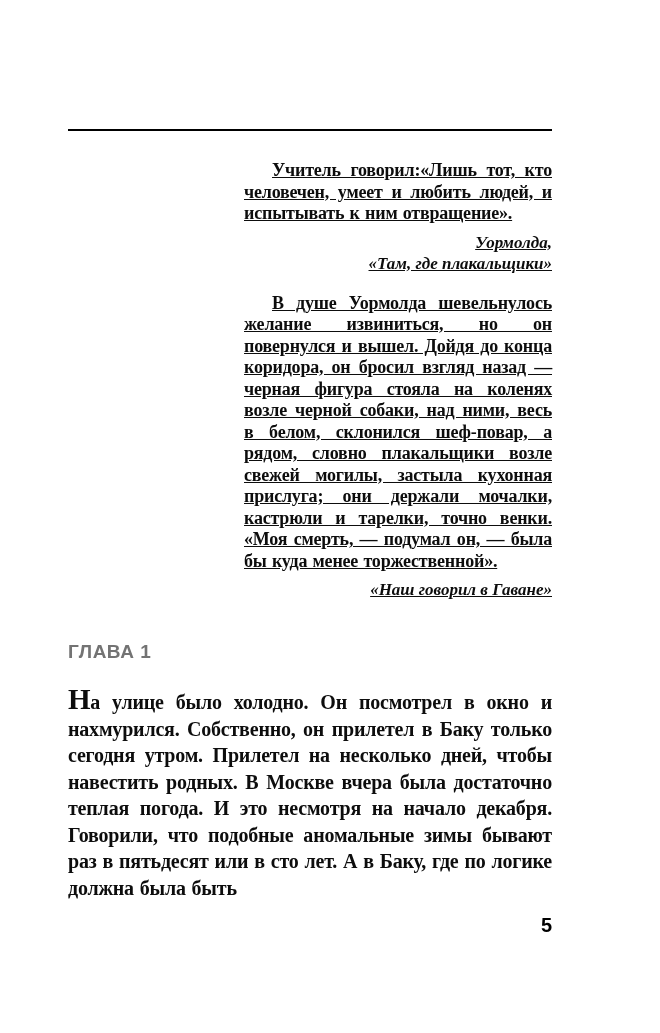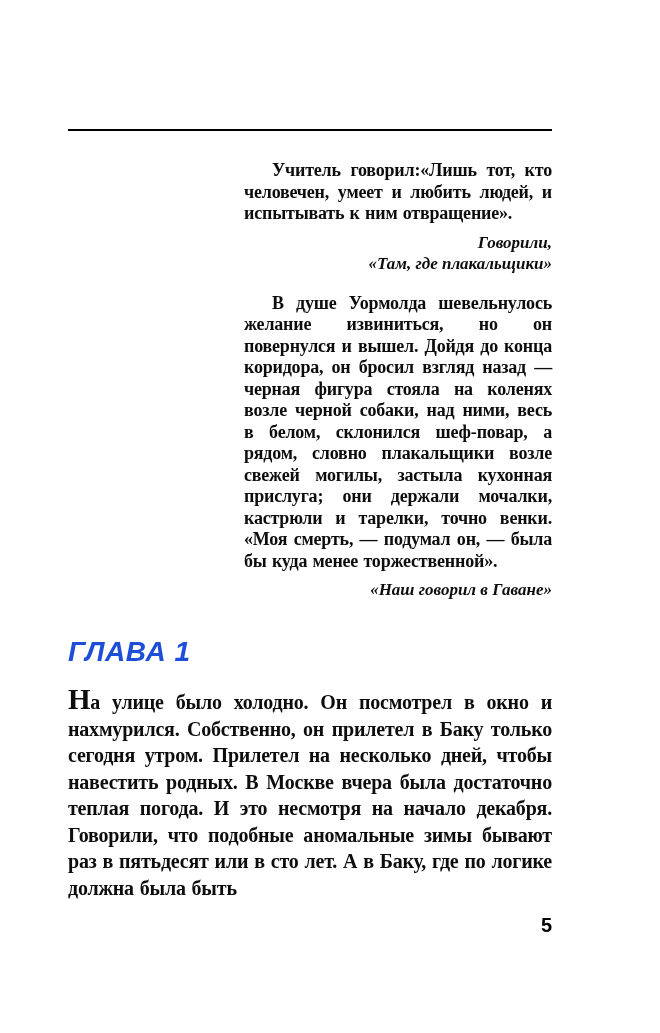--- a/index.html
+++ b/index.html
@@ -22,20 +22,21 @@
     top: 129px;
     width: 484px;
     height: 2px;
     background: #000000;
   }
   .epigraph-column {
     position: absolute;
     left: 244px;
     top: 160px;
     width: 308px;
+    text-decoration: underline;
   }
   .epigraph-text {
     font-size: 18px;
     line-height: 21.5px;
     font-weight: 600;
     text-align: justify;
     text-indent: 28px;
     letter-spacing: -0.2px;
     word-spacing: 1px;
     margin: 0;
@@ -54,25 +55,24 @@
   .epigraph-text.second {
     margin-top: 19px;
   }
   .chapter-heading {
     position: absolute;
     left: 68px;
     top: 640px;
     margin: 0;
     font-family: "Liberation Sans", sans-serif;
     font-weight: 700;
-    font-size: 28px;
+    font-size: 19px;
     line-height: 24px;
     letter-spacing: 0.5px;
-    color: #1d4ed8;
-    font-style: italic;
+    color: #737373;
   }
   .chapter-body {
     position: absolute;
     left: 68px;
     top: 686px;
     width: 484px;
     margin: 0;
     font-size: 20px;
     line-height: 26.5px;
     font-weight: 600;
@@ -102,21 +102,21 @@
 
 <div class="book-page">
 
   <div class="top-rule"></div>
 
   <div class="epigraph-column">
 
     <p class="epigraph-text">Учитель говорил:«Лишь тот, кто человечен, умеет и любить людей, и испытывать к ним отвращение».</p>
 
     <p class="epigraph-attribution">
-      <span class="attr-line">Говорили,</span>
+      <span class="attr-line">Уормолда,</span>
       <span class="attr-line">«Там, где плакальщики»</span>
     </p>
 
     <p class="epigraph-text second">В душе Уормолда шевельнулось желание извиниться, но он повернулся и вышел. Дойдя до конца коридора, он бросил взгляд назад — черная фигура стояла на коленях возле черной собаки, над ними, весь в белом, склонился шеф-повар, а рядом, словно плакальщики возле свежей могилы, застыла кухонная прислуга; они держали мочалки, кастрюли и тарелки, точно венки. «Моя смерть, — подумал он, — была бы куда менее торжественной».</p>
 
     <p class="epigraph-attribution">
       <span class="attr-line">«Наш говорил в Гаване»</span>
     </p>
 
   </div>

